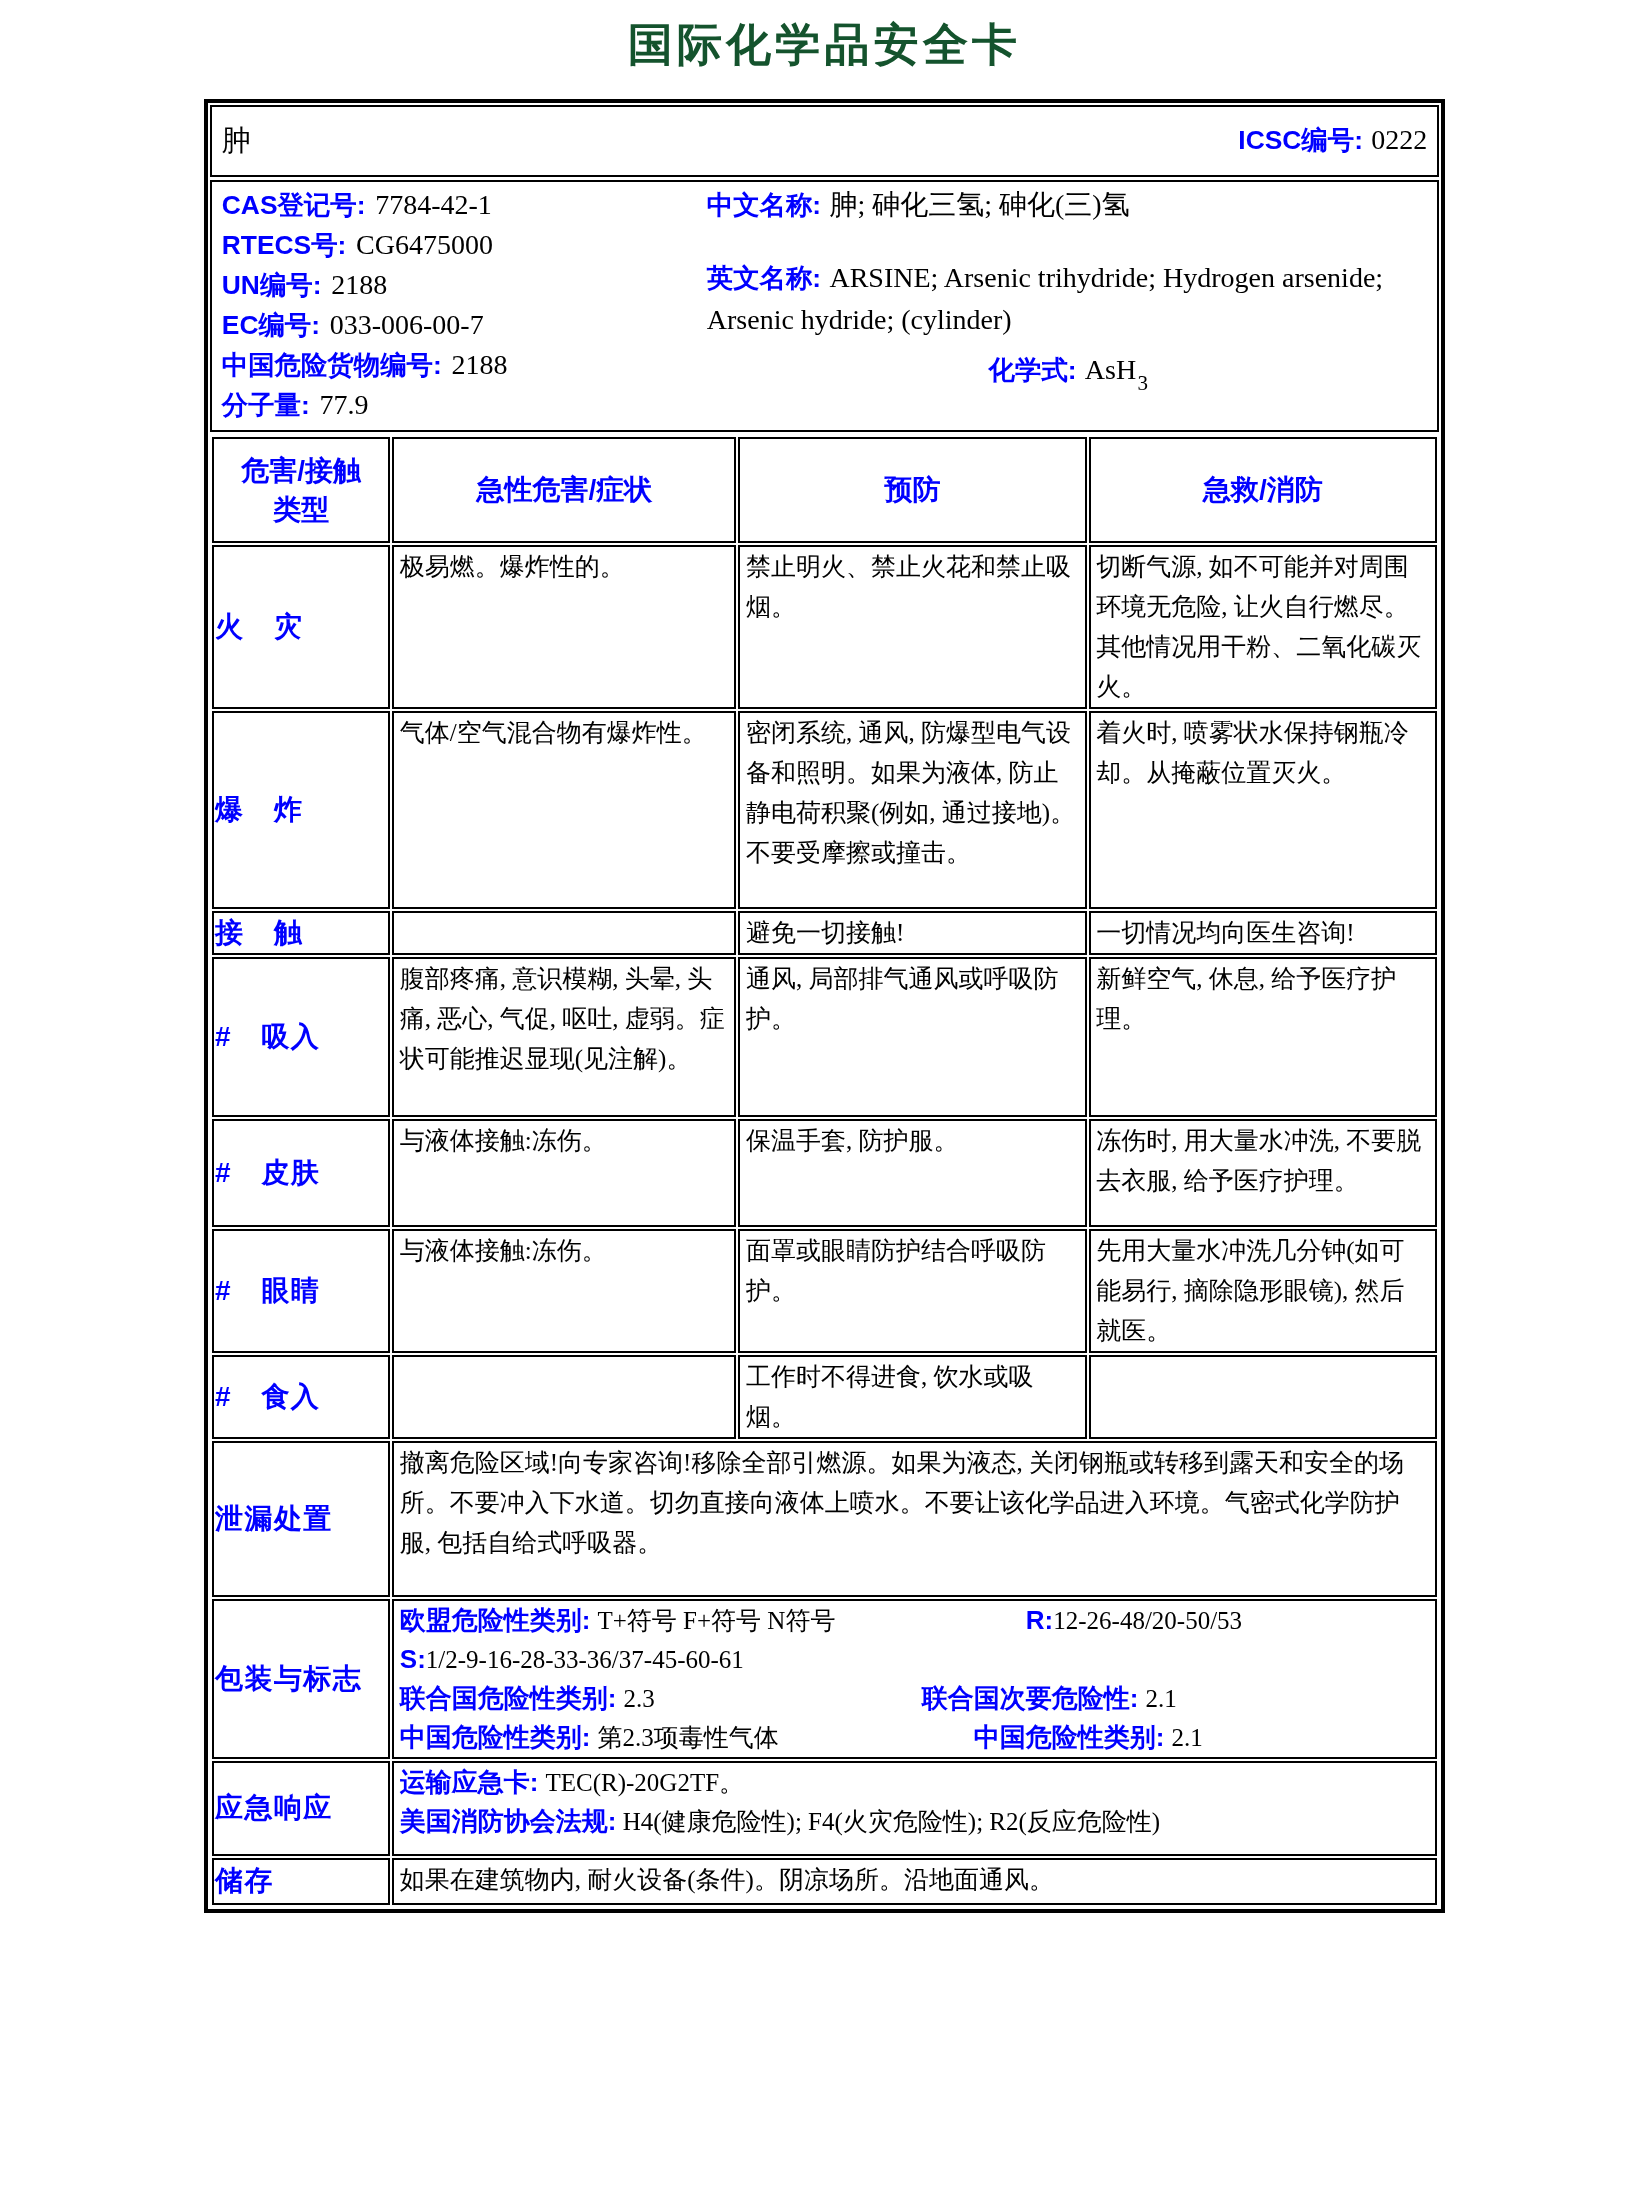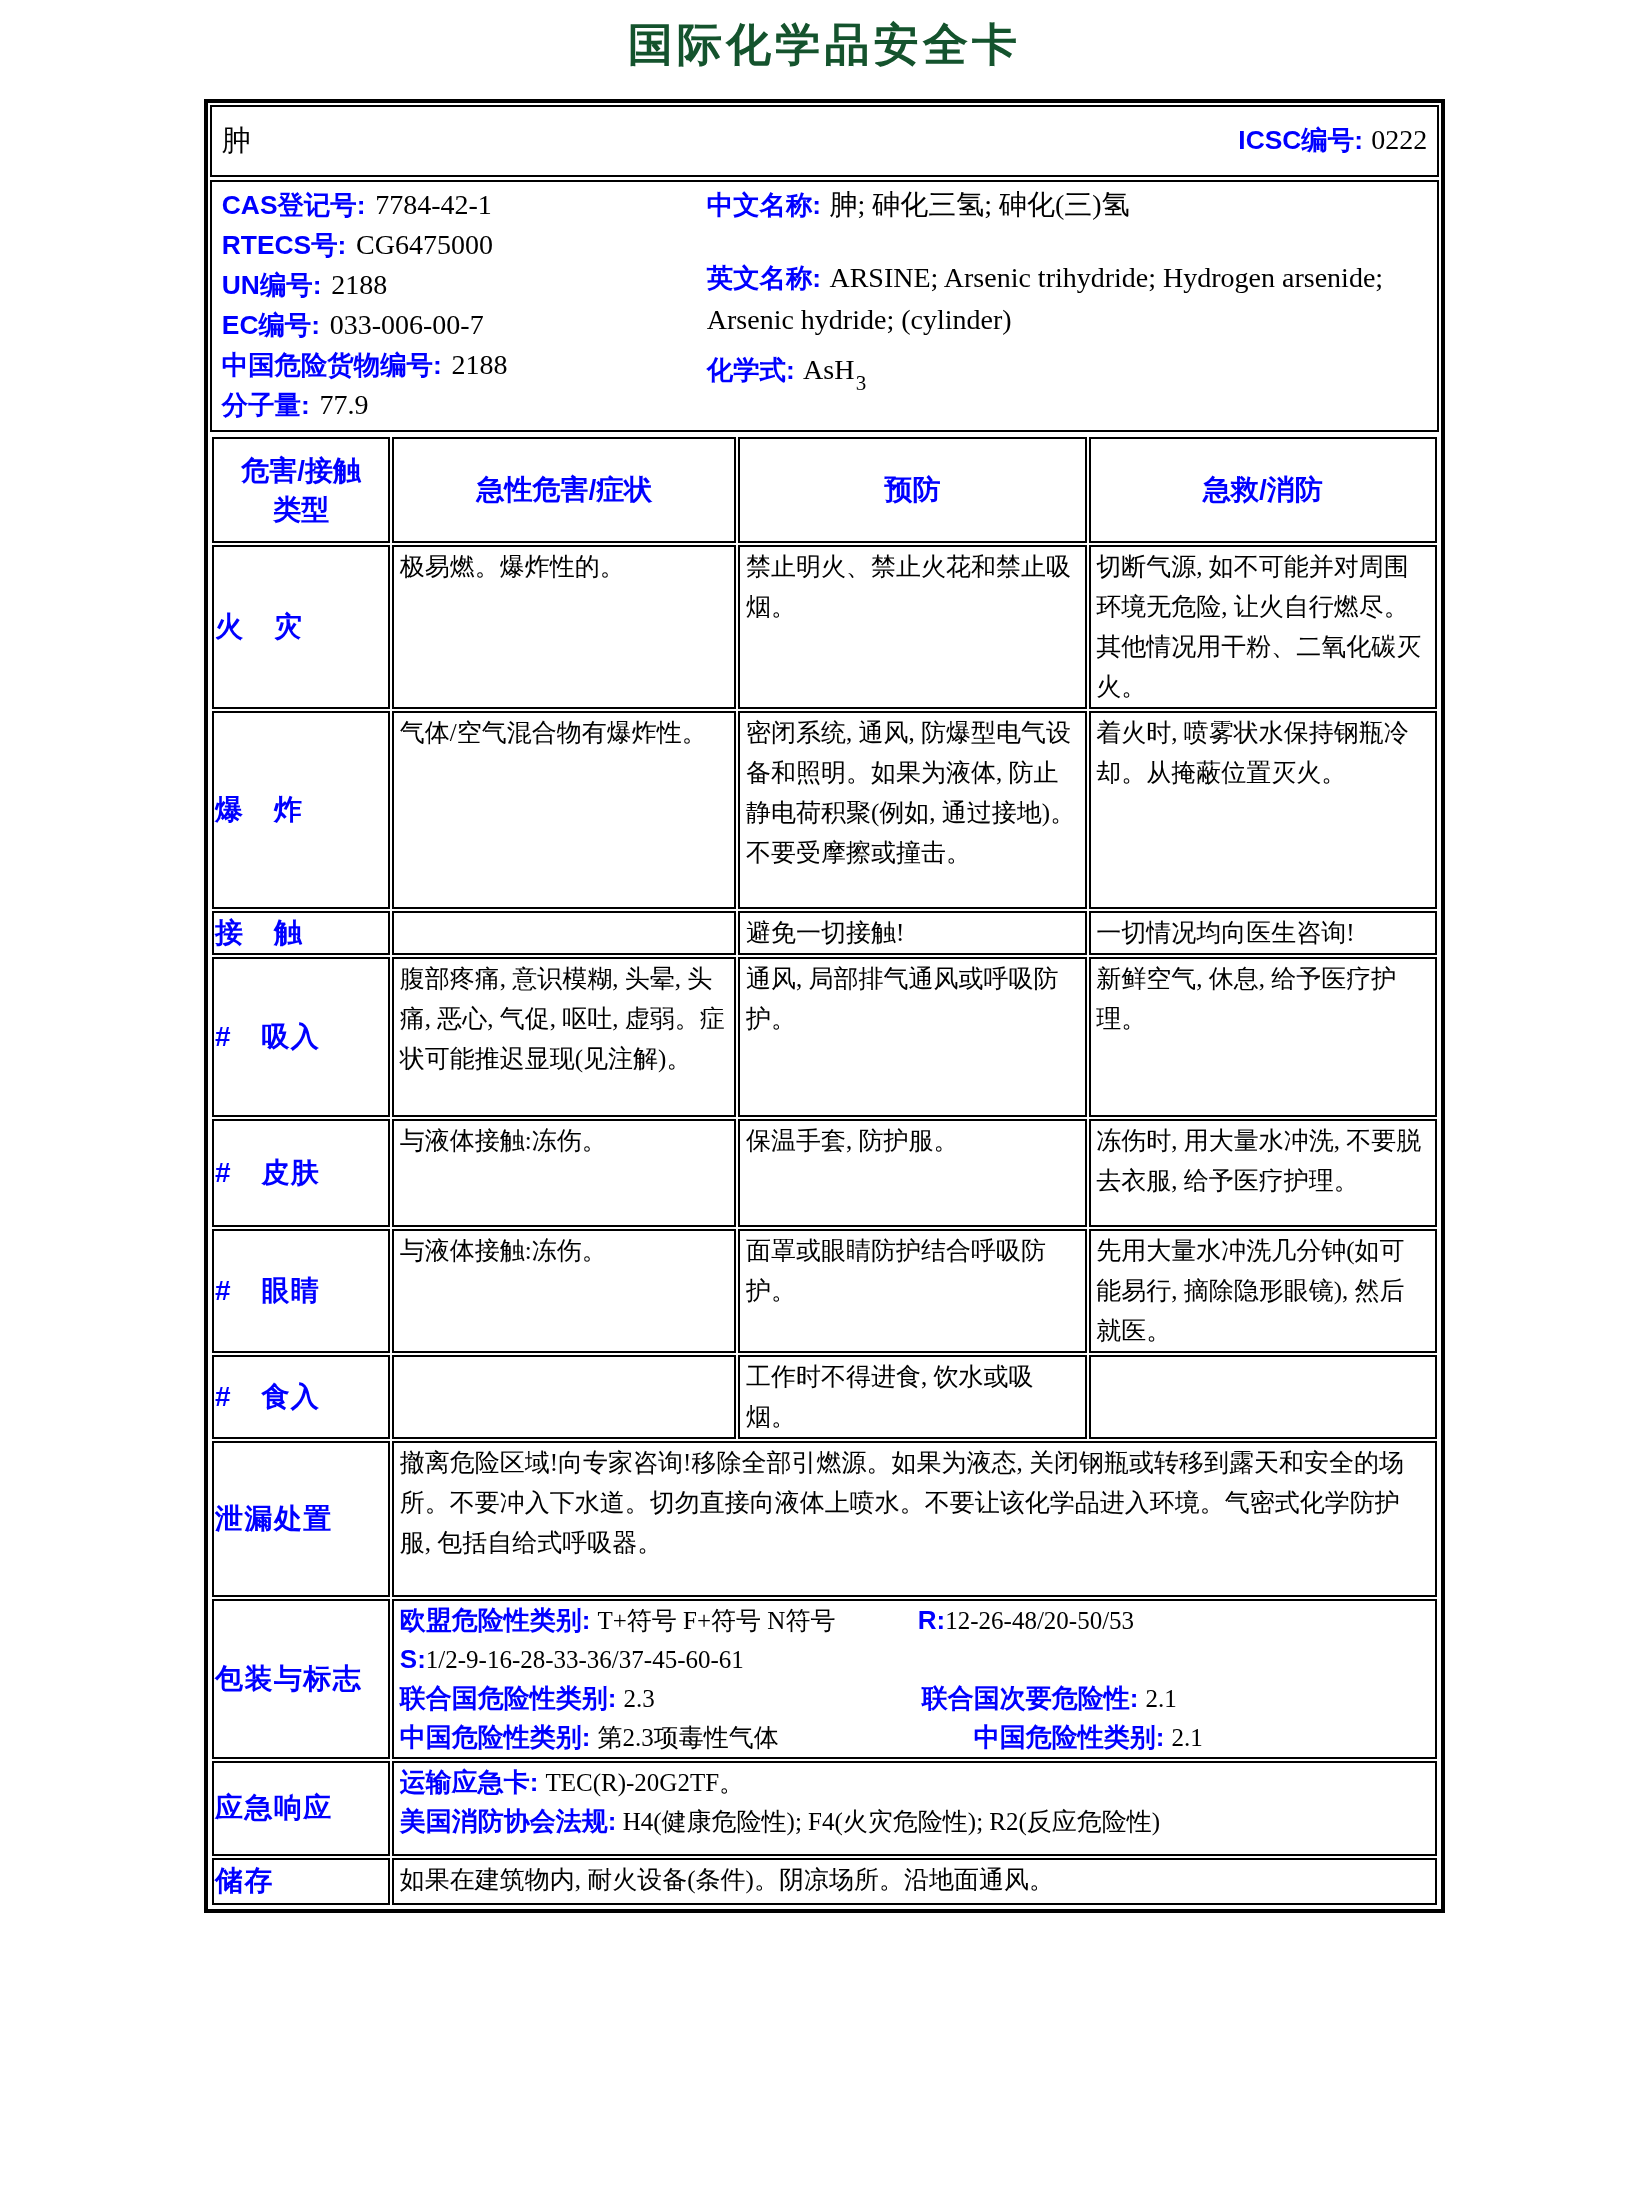--- a/index.html
+++ b/index.html
@@ -39,21 +39,21 @@
   
   .ids-box{
     height:252px;display:flex;padding:3.5px 0 0 9.7px;gap:40px;
   }
   .ids-left{width:445px;flex:none;}
   .id-line{height:40px;line-height:40px;white-space:nowrap;font-size:26.4px;}
   .id-line .bval{font-size:28px;margin-left:9.7px;}
   .ids-right{flex:1;padding-right:7px;}
   .name-line{line-height:40px;font-size:26.4px;}
   .en-block{margin-top:32px;max-width:800px;line-height:41px;font-size:26.4px;}
-  .formula-line{margin-top:8.3px;font-size:26.4px;line-height:40px;}
+  .formula-line{margin-top:8.3px;font-size:26.4px;line-height:40px;text-align:center;}
   .ids-right .bval{font-size:28px;margin-left:8.3px;}
   sub.fsub{font-size:21px;vertical-align:-11px;margin-left:1.4px;}
   
   table.hazard{
     width:100%;border-collapse:separate;border-spacing:2.1px;
     table-layout:fixed;background:#fff;
   }
   table.hazard td,table.hazard th{
     border:2.8px solid #000;box-sizing:border-box;background:#fff;
     overflow:hidden;
@@ -82,21 +82,21 @@
   tr.h230 td{height:160px;}
   tr.h155 td{height:108px;}
   tr.h165 td{height:115px;}
   tr.h120 td{height:83px;}
   tr.h225 td{height:156px;}
   tr.h218 td{height:152px;}
   tr.h163 td{height:95px;}
   tr.h68 td{height:47px;}
   .pline{line-height:38px;white-space:nowrap;}
   .pgroup{display:inline-block;}
-  .w745{width:518px;}
+  .w745{width:626px;}
   .w750{width:522px;}
   .w825{width:574px;}
   .vgap{margin-left:7px;}
   .eline{line-height:39px;}
 </style>
 </head>
 <body>
 
 <div class="page-title">国际化学品安全卡</div>
 

